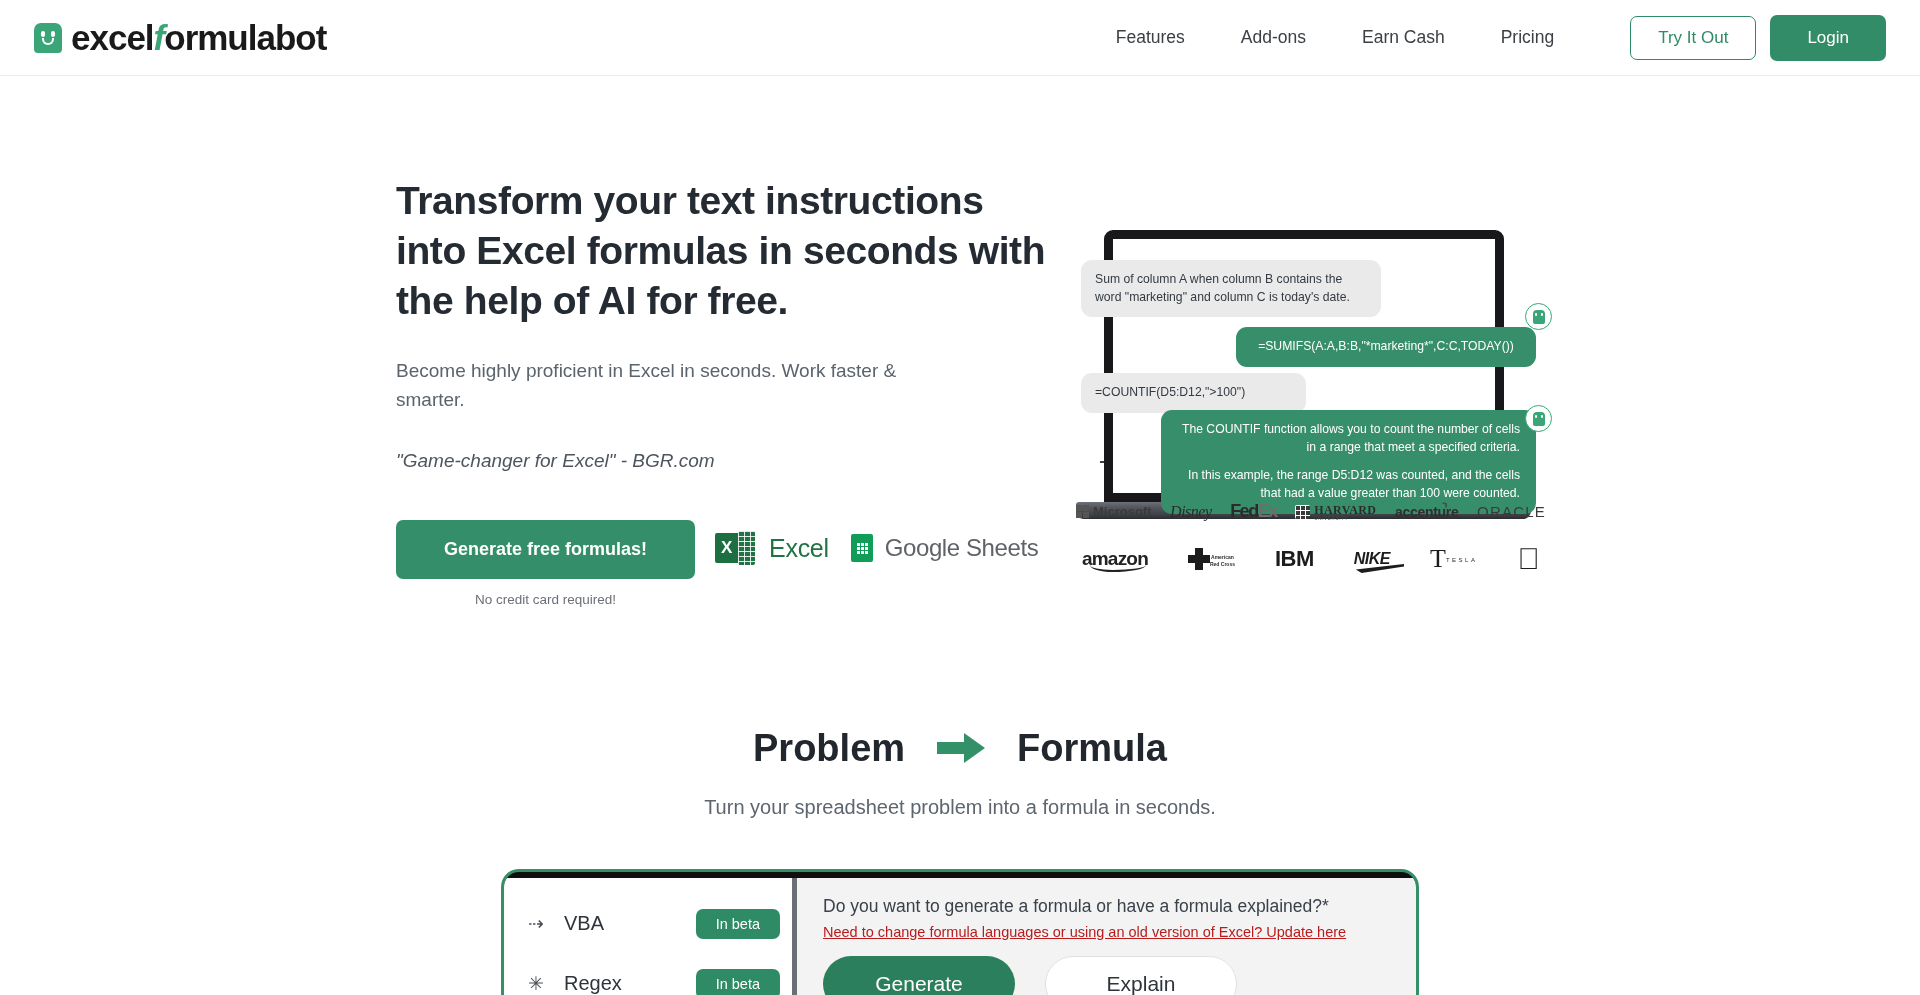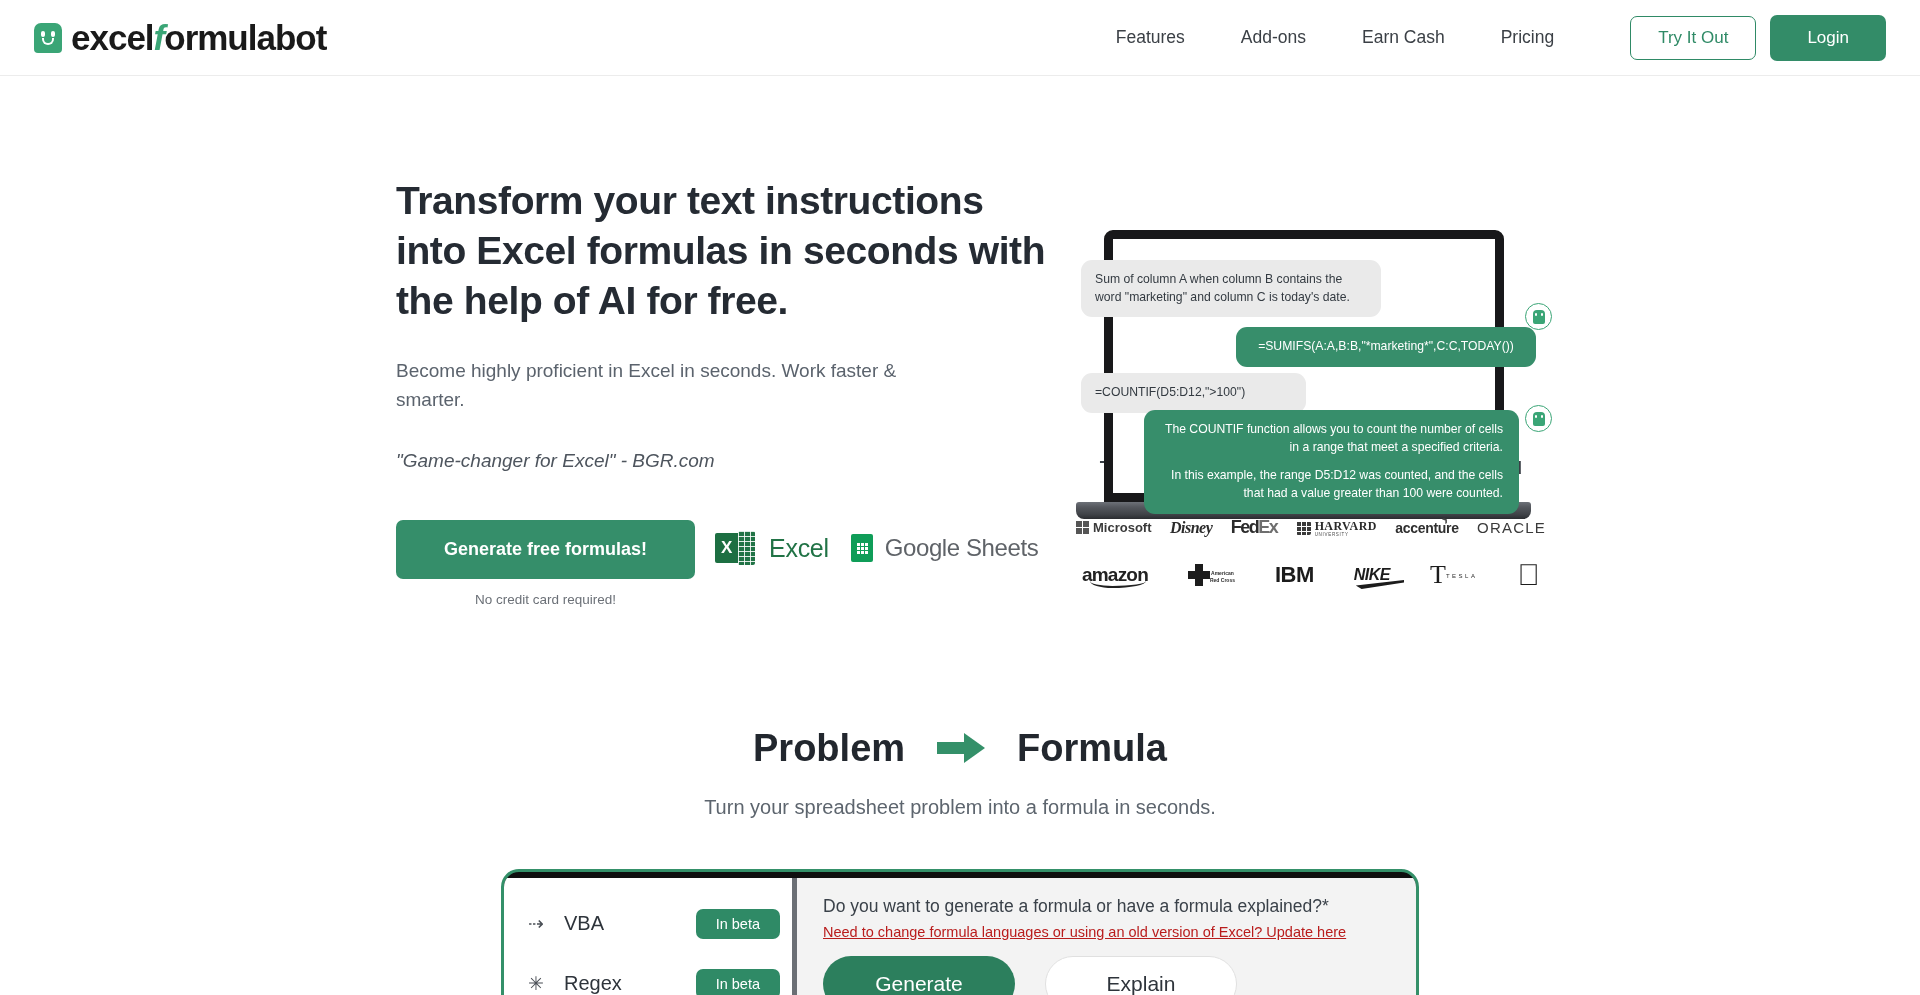--- a/index.html
+++ b/index.html
@@ -138,21 +138,21 @@
   .bubble { position: absolute; font-size: 12.2px; line-height: 1.45; }
   .bubble-grey {
     background: #eaeaea; color: #333a41; border-radius: 11px; padding: 11px 14px;
   }
   .bubble-green {
     background: #378e6b; color: #fff; border-radius: 11px; padding: 11px 16px;
   }
   .b1 { left: 5px; top: 30px; width: 300px; }
   .b2 { left: 160px; top: 97px; width: 300px; text-align: center; }
   .b3 { left: 5px; top: 143px; width: 225px; }
-  .b4 { left: 68px; top: 180px; width: 375px; text-align: right; }
+  .b4 { left: 85px; top: 180px; width: 375px; text-align: right; }
   .b4 p + p { margin-top: 11px; }
   .avatar {
     position: absolute; width: 27px; height: 27px; border-radius: 50%;
     background: #fff; border: 1.5px solid #3aa576;
     display: flex; align-items: center; justify-content: center;
   }
   .avatar .face {
     width: 12px; height: 14px; border-radius: 4px 4px 2px 2px; background: #3aa576;
     position: relative;
   }
@@ -160,27 +160,27 @@
     content:""; position: absolute; top: 3px; width: 2px; height: 3px; background:#fff; border-radius:1px;
   }
   .avatar .face::before { left: 2px; }
   .avatar .face::after { right: 2px; }
   .a1 { left: 449px; top: 73px; }
   .a2 { left: 449px; top: 175px; }
 
   
   .trusted { margin-top: 18px; width: 470px; text-align: center; }
   .trusted-title { font-size: 19px; font-weight: 700; color: #393f46; }
-  .logo-row { display: flex; align-items: center; justify-content: space-between; margin-top: 16px; }
+  .logo-row { display: flex; align-items: center; justify-content: space-between; }
   .logo-row.r2 { margin-top: 22px; padding: 0 6px; }
   .lg { display:flex; align-items:center; justify-content:center; filter: grayscale(1); }
   .lg-ms { gap: 4px; font-size: 13px; color: #3a3a3a; font-weight: 600; }
   .ms-sq { width: 13px; height: 13px; display:grid; grid-template-columns:1fr 1fr; grid-template-rows:1fr 1fr; gap:1.5px; }
   .ms-sq i { background: #555; }
-  .lg-disney { font-size: 16px; font-style: italic; font-weight: 700; color: #2b2b2b; font-family:"Liberation Serif", serif; letter-spacing:-0.5px;}
+  .lg-disney { font-size: 16px; font-style: italic; font-weight: 400; color: #2b2b2b; font-family:"Liberation Serif", serif; letter-spacing:-0.5px;}
   .lg-fedex { font-size: 18px; font-weight: 800; color: #2b2b2b; letter-spacing:-1.5px; }
   .lg-fedex span { color: #6e6e6e; }
   .lg-harvard { display:flex; align-items:center; gap:4px; }
   .harvard-shield { width:15px; height:14px; background:#3a3a3a; border-radius:2px;
     background-image: linear-gradient(to right, #fff 1px, transparent 1px), linear-gradient(to bottom,#fff 1px,transparent 1px);
     background-size: 5px 5px; }
   .harvard-text { text-align:left; line-height:1; }
   .harvard-text b { font-size: 12px; font-family:"Liberation Serif", serif; color:#2b2b2b; letter-spacing:0.4px; }
   .harvard-text i { display:block; font-size:4.5px; font-style:normal; color:#4a4a4a; letter-spacing:0.7px; }
   .lg-acc { font-size: 14px; font-weight: 700; color: #2f2f2f; position: relative; letter-spacing:-0.3px; }

